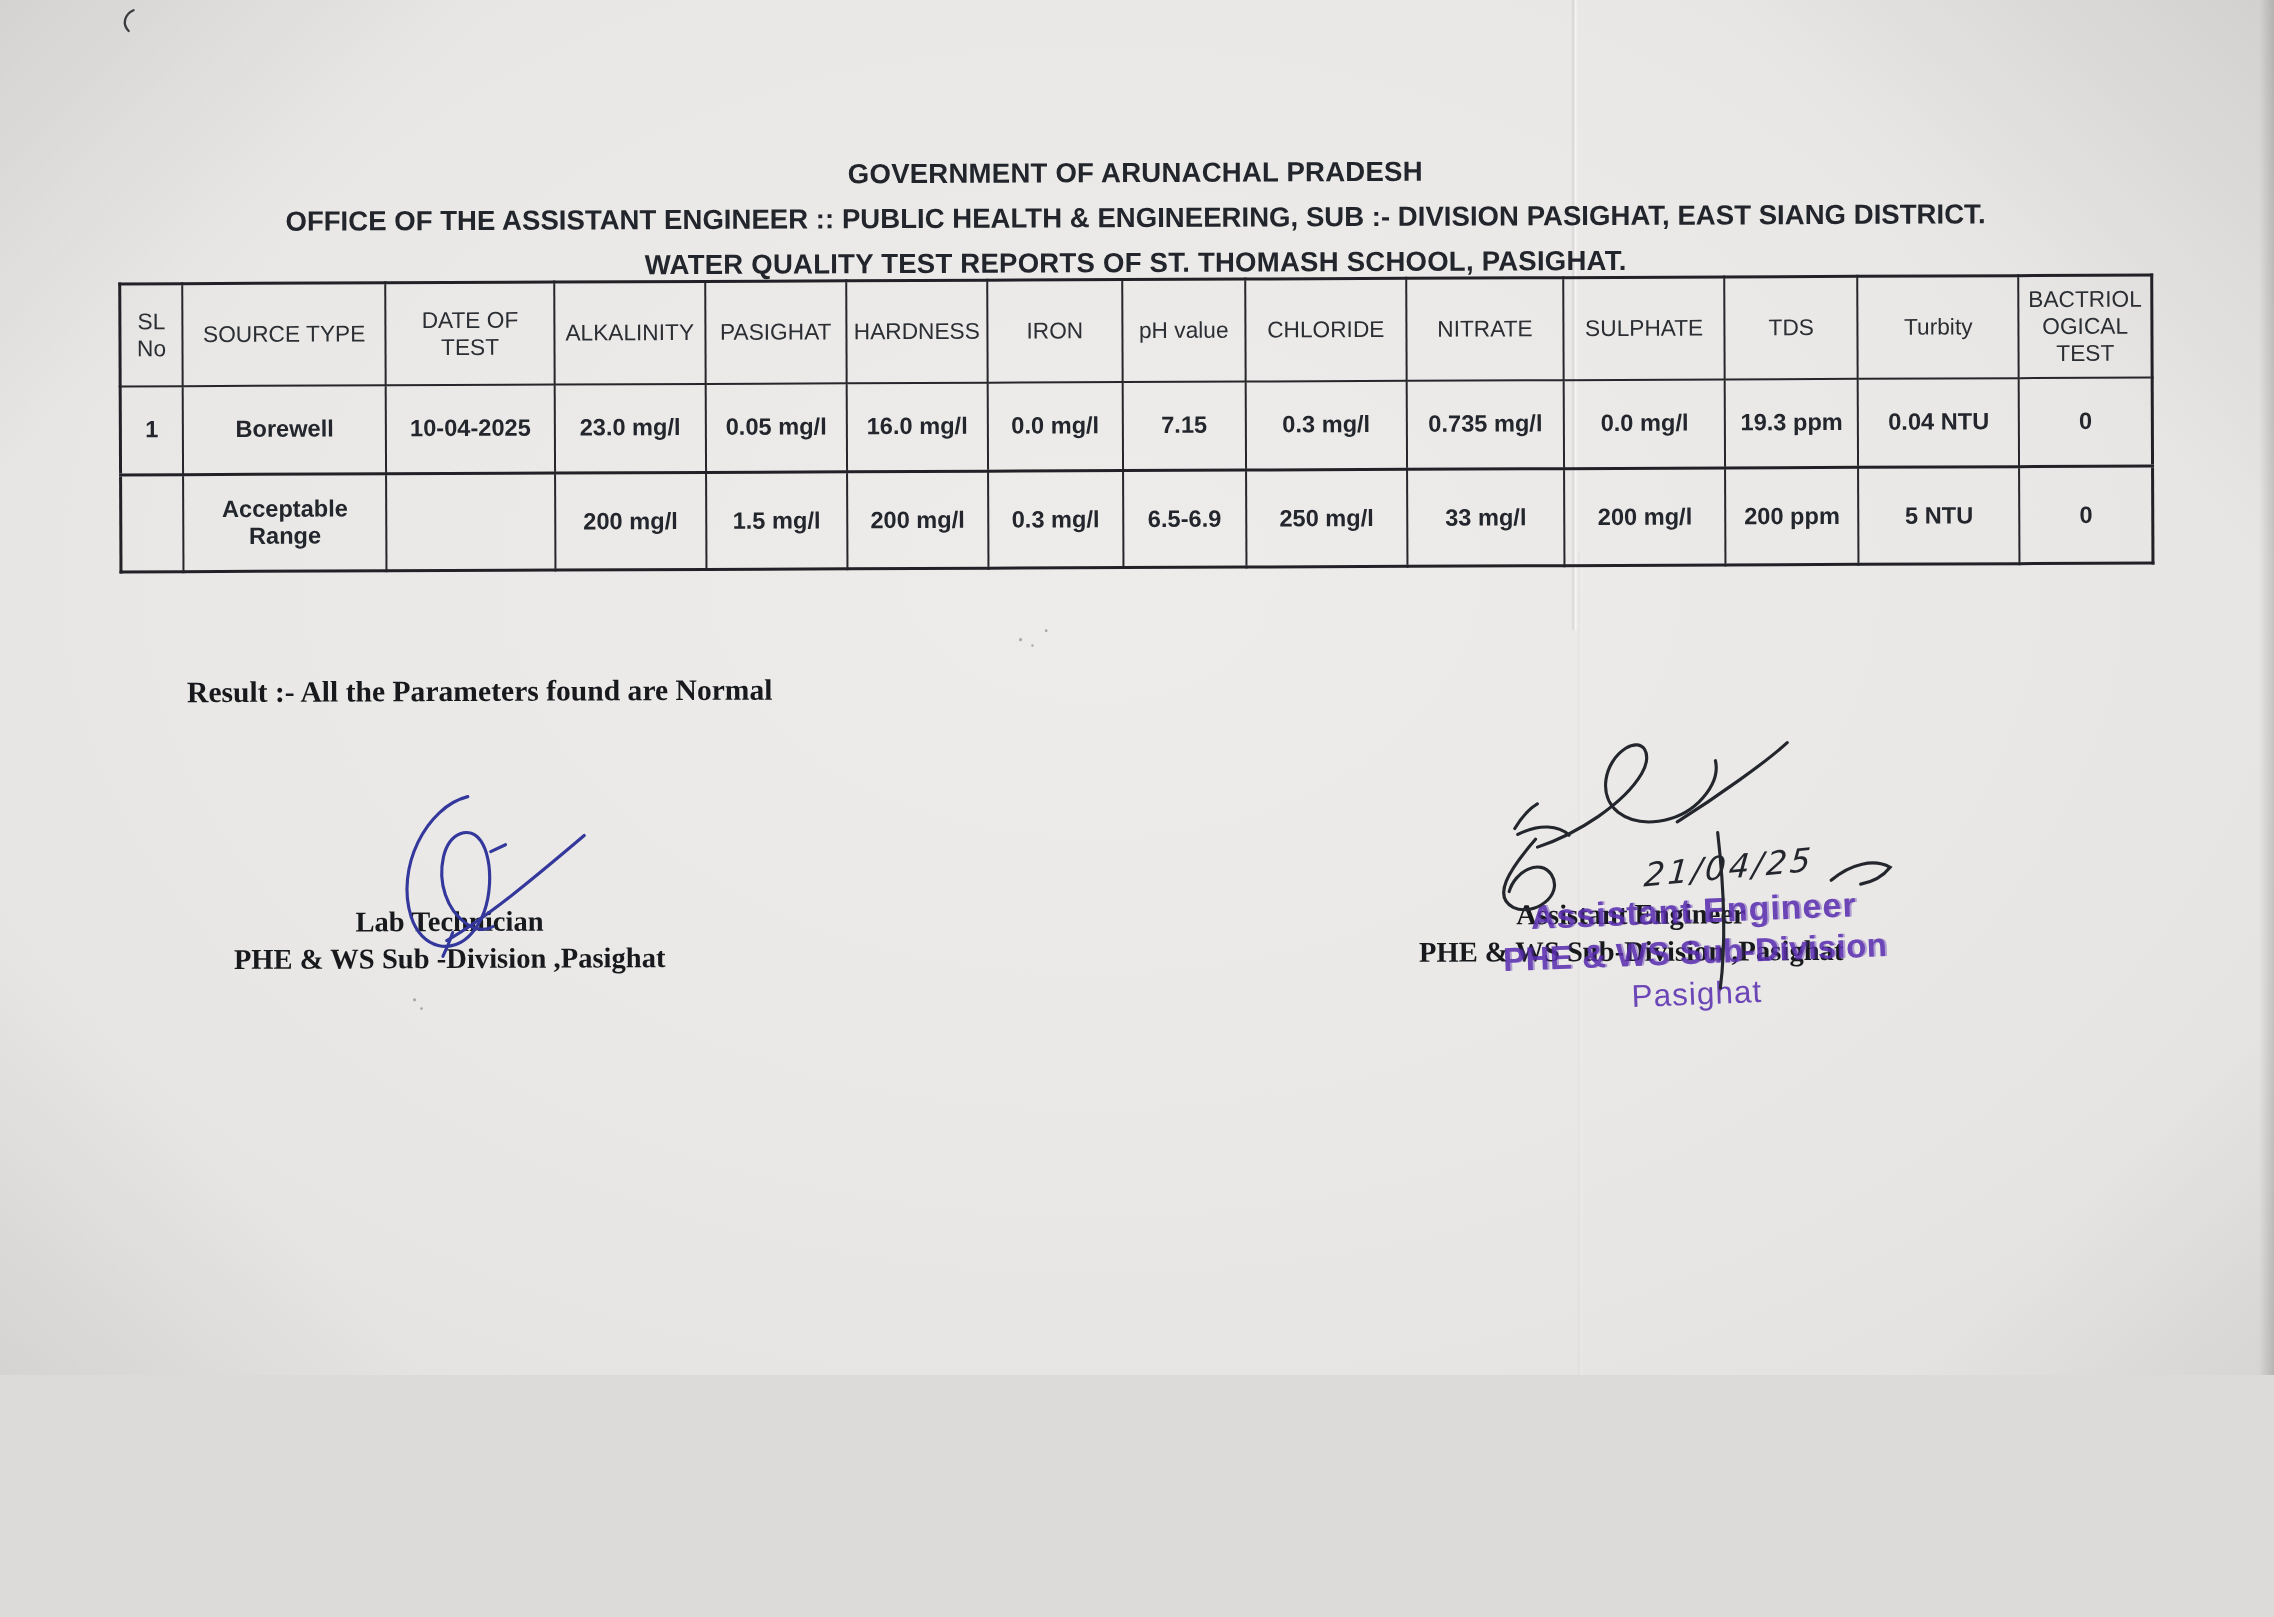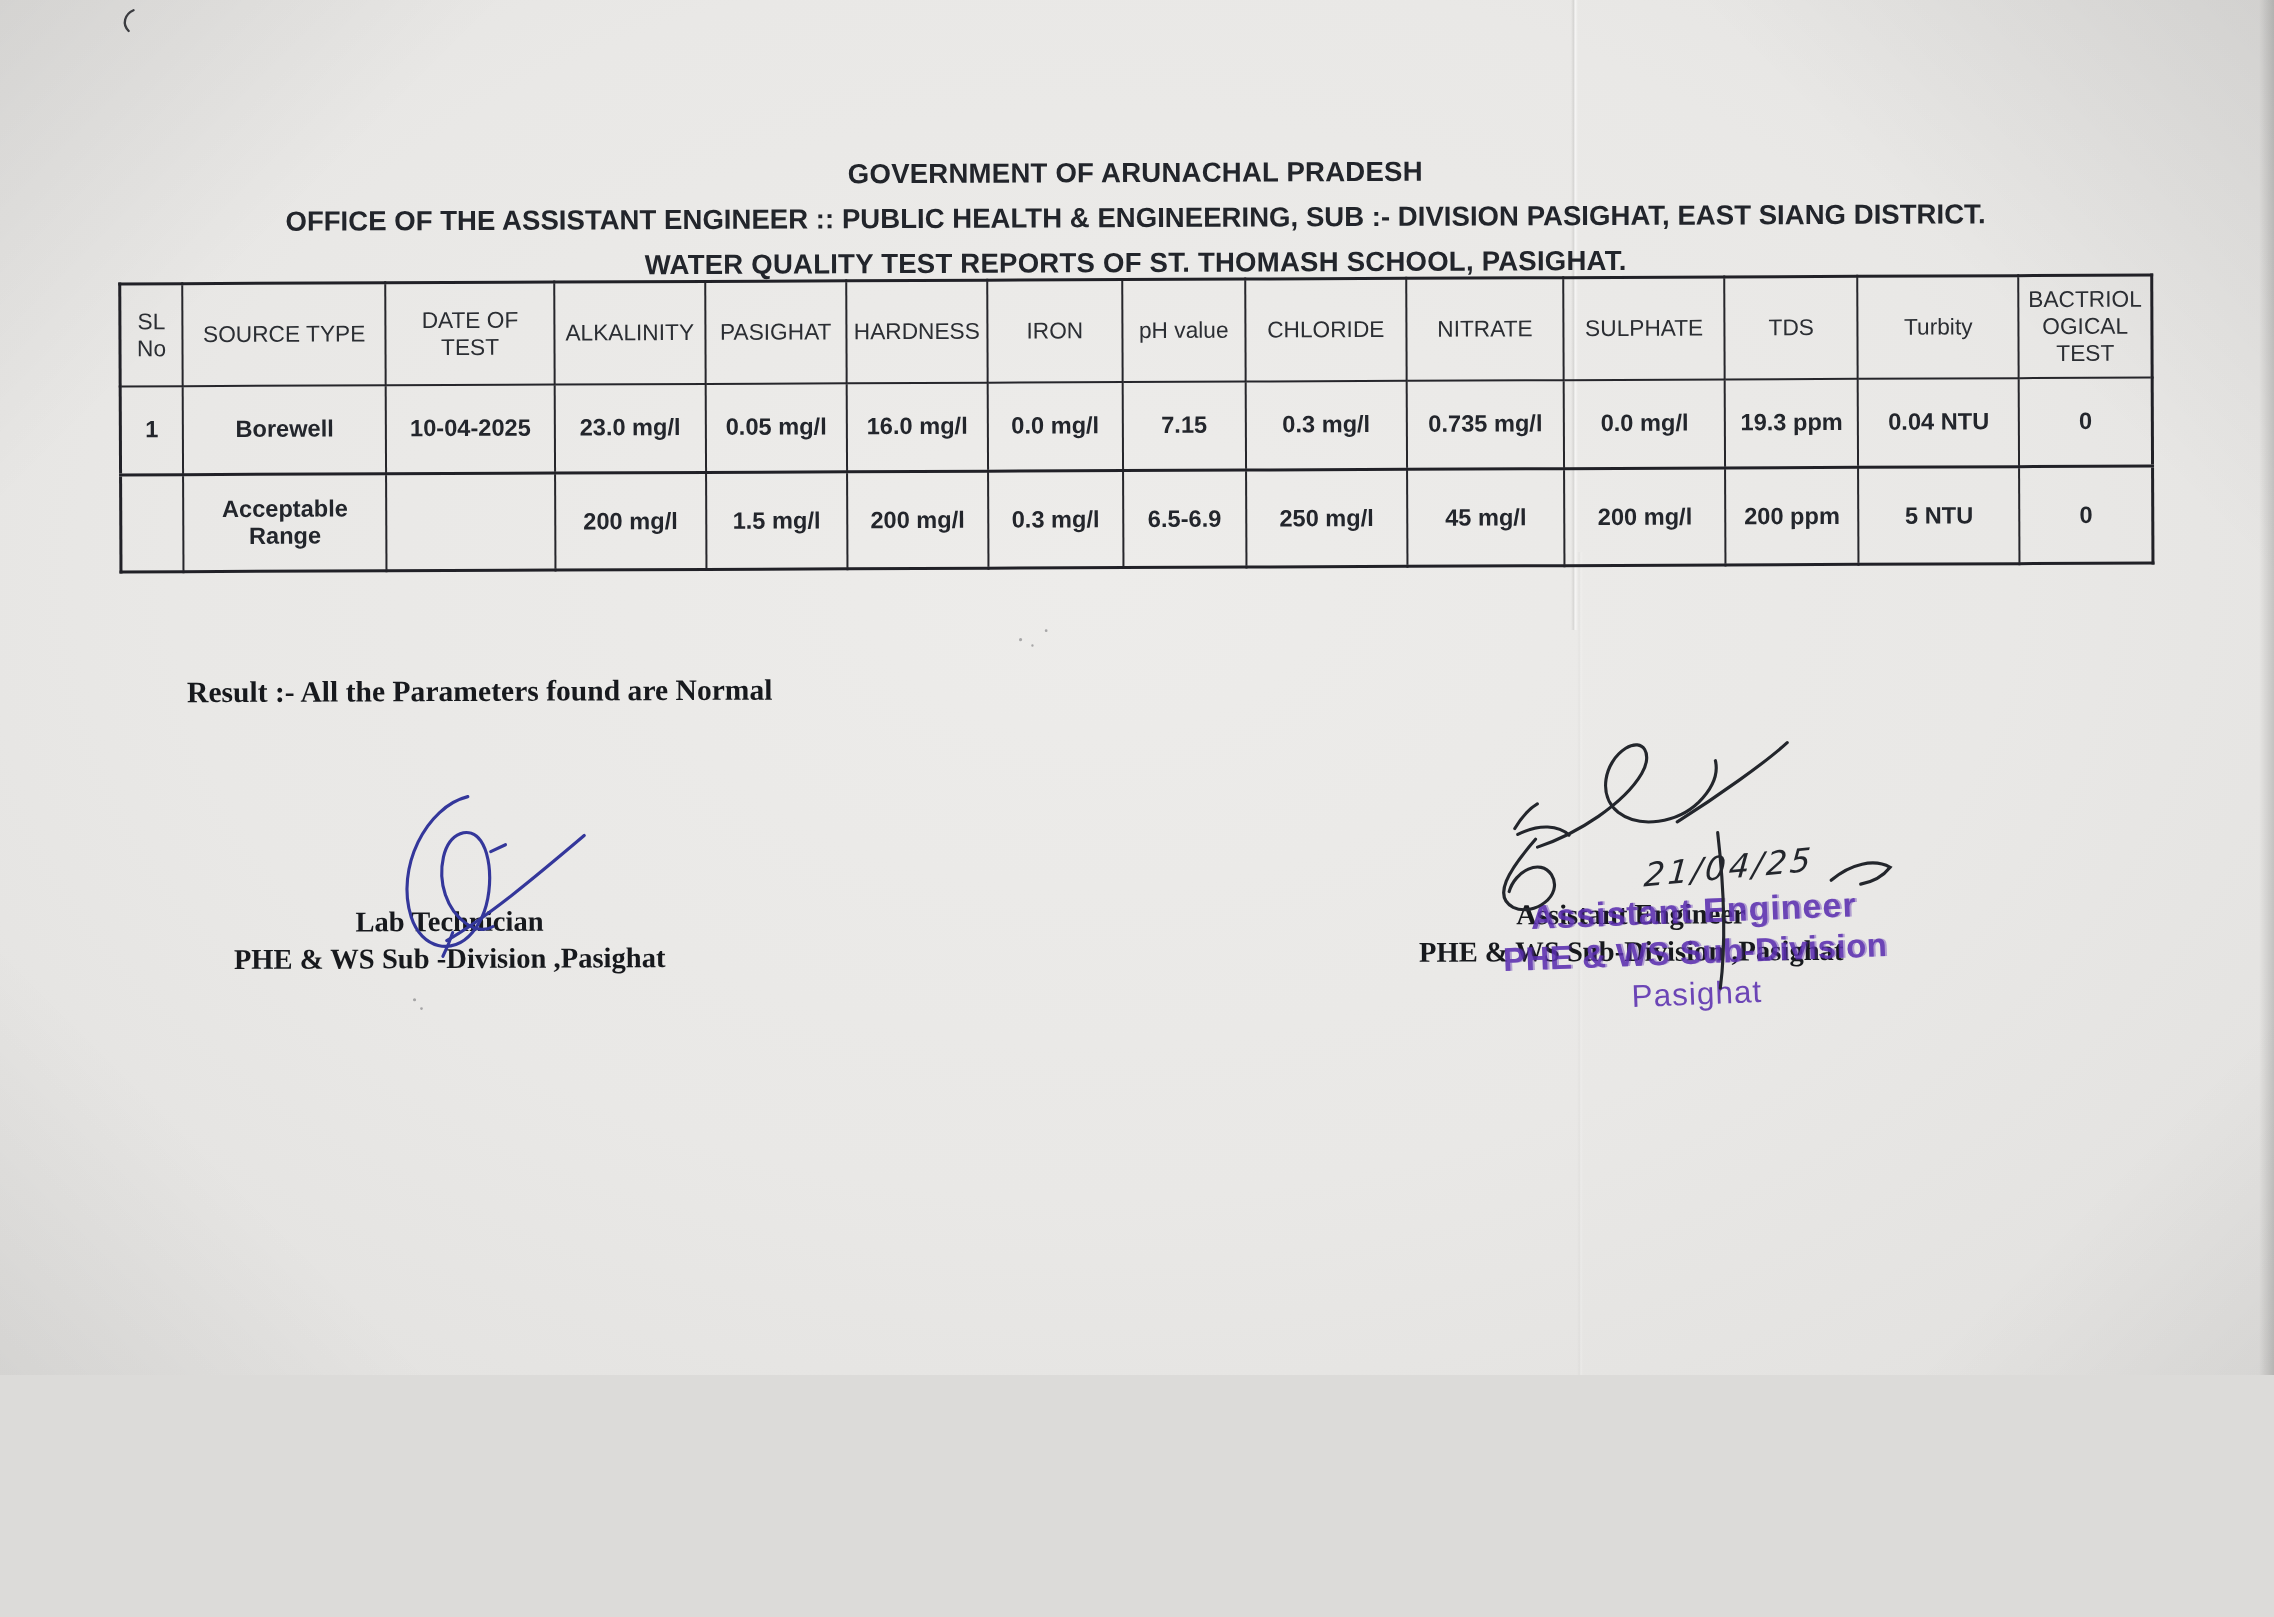--- a/index.html
+++ b/index.html
@@ -139,21 +139,21 @@
             <td></td>
             <td>Acceptable
 Range</td>
             <td></td>
             <td>200 mg/l</td>
             <td>1.5 mg/l</td>
             <td>200 mg/l</td>
             <td>0.3 mg/l</td>
             <td>6.5-6.9</td>
             <td>250 mg/l</td>
-            <td>45 mg/l</td>
+            <td>33 mg/l</td>
             <td>200 mg/l</td>
             <td>200 ppm</td>
             <td>5 NTU</td>
             <td>0</td>
           </tr>
         </tbody>
     </table>
 
     <div class="result-note">Result :- All the Parameters found are Normal</div>
 

